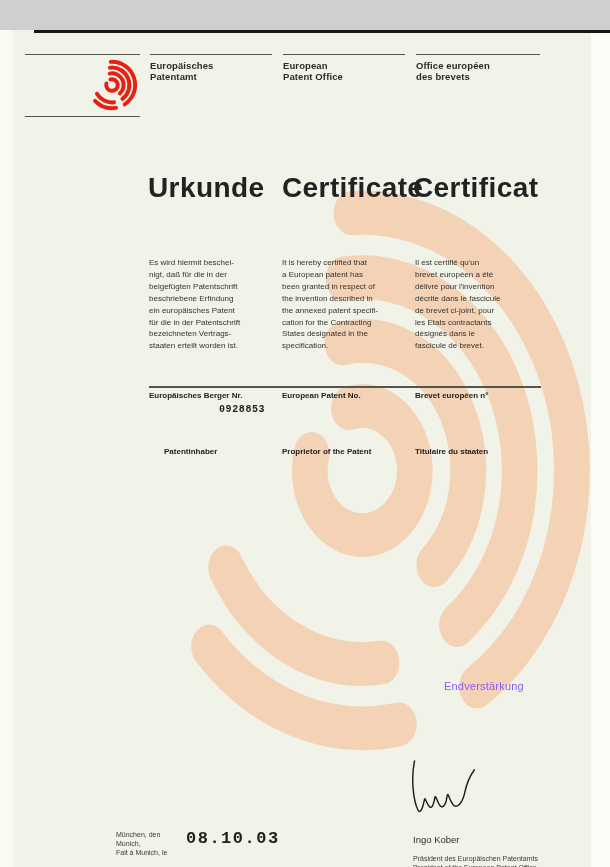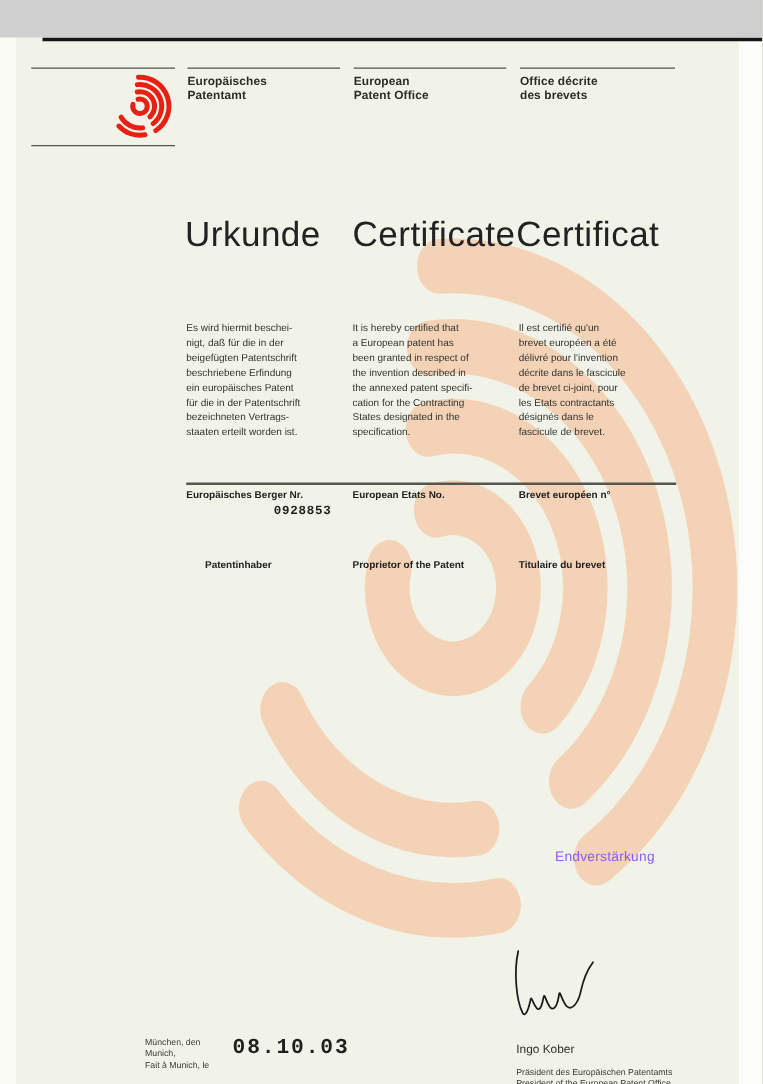--- a/index.html
+++ b/index.html
@@ -13,21 +13,21 @@
     margin-top:30px;
   }
   .abs{position:absolute;}
   .pre{white-space:pre-line;}
   .rule{position:absolute;height:1.4px;background:#55554f;}
   .topline{position:absolute;left:34px;top:0;width:576px;height:2.5px;background:#161616;}
   .edge-left{position:absolute;left:0;top:0;width:13px;height:867px;background:#f9faf4;}
   .edge-right{position:absolute;left:591px;top:0;width:19px;height:867px;background:#fcfcf9;}
   .edge-bottom{position:absolute;left:0;top:861px;width:610px;height:6px;background:#e9edde;}
   .org{font-size:9.5px;font-weight:bold;line-height:11px;letter-spacing:0.1px;}
-  .title-word{font-size:28px;font-weight:400;letter-spacing:0.4px;color:#222;}
+  .title-word{font-size:28px;font-weight:700;letter-spacing:0.4px;color:#222;}
   .body-par{font-size:8px;line-height:11.9px;color:#33332f;width:130px;}
   .sec-label{font-size:8px;font-weight:bold;color:#222;}
   .mono{font-family:"Liberation Mono", monospace;font-weight:700;color:#1f1f1d;}
   .patent-no{font-size:10px;letter-spacing:0.6px;text-align:center;}
   .address{font-size:12px;line-height:12.6px;}
   .red-title{font-size:11px;color:#8b5cf6;letter-spacing:0.2px;}
   .small{font-size:7px;line-height:8.8px;color:#3a3a36;}
   .sig-name{font-size:9.5px;color:#2e2e2a;}
   .sig-titles{font-size:7px;line-height:9.3px;color:#3a3a36;}
   .date{font-size:17px;letter-spacing:1.5px;}
@@ -73,21 +73,21 @@
         <path d="M45.8 79.7 A30 30 0 0 1 21.0 57.8"></path>
         <path d="M46.5 89.8 A40 40 0 0 1 14.7 68.8"></path>
       </g>
     </svg>
   </div>
 
   <div class="abs org pre" style="left:150px;top:30px;">Europäisches
 Patentamt</div>
   <div class="abs org pre" style="left:283px;top:30px;">European
 Patent Office</div>
-  <div class="abs org pre" style="left:416px;top:30px;">Office décrite
+  <div class="abs org pre" style="left:416px;top:30px;">Office européen
 des brevets</div>
 
   <div class="abs title-word" style="left:148px;top:142px;">Urkunde</div>
   <div class="abs title-word" style="left:282px;top:142px;">Certificate</div>
   <div class="abs body-par pre" style="left:149px;top:227px;">Es wird hiermit beschei-
 nigt, daß für die in der
 beigefügten Patentschrift
 beschriebene Erfindung
 ein europäisches Patent
 für die in der Patentschrift
@@ -107,27 +107,27 @@
 brevet européen a été
 délivré pour l'invention
 décrite dans le fascicule
 de brevet ci-joint, pour
 les Etats contractants
 désignés dans le
 fascicule de brevet.</div>
 
   <div class="rule" style="left:149px;top:356px;width:392px;height:1.6px;"></div>
   <div class="abs sec-label" style="left:149px;top:361px;">Europäisches Berger Nr.</div>
-  <div class="abs sec-label" style="left:282px;top:361px;">European Etats No.</div>
+  <div class="abs sec-label" style="left:282px;top:361px;">European Patent No.</div>
   <div class="abs sec-label" style="left:415px;top:361px;">Brevet européen n°</div>
   <div class="abs mono patent-no" style="left:219px;top:374px;">0928853</div>
 
   <div class="abs sec-label" style="left:149px;top:417px;padding-left:15px;">Patentinhaber</div>
   <div class="abs sec-label" style="left:282px;top:417px;">Proprietor of the Patent</div>
-  <div class="abs sec-label" style="left:415px;top:417px;">Titulaire du brevet</div>
+  <div class="abs sec-label" style="left:415px;top:417px;">Titulaire du staaten</div>
 
   <div class="abs red-title" style="left:444px;top:650px;">Endverstärkung</div>
 
   <div class="abs" style="left:404px;top:728px;width:88px;height:64px;">
     <svg viewBox="0 0 100 70" width="88" height="64">
       <path fill="none" stroke="#1b1b1b" stroke-width="1.6" stroke-linecap="round" d="M12 2 C 8 20, 10 46, 16 58 C 18 62, 21 57, 23 47 C 24 41, 25 50, 29 54 C 32 57, 34 50, 35 44 C 36 39, 37 48, 41 53 C 45 57, 48 50, 49 42 C 50 36, 51 46, 56 52 C 61 57, 67 48, 69 38 C 70.5 31, 74 20, 80 12"></path>
     </svg>
   </div>
   <div class="abs sig-name" style="left:413px;top:804px;">Ingo Kober</div>
   <div class="abs sig-titles pre" style="left:413px;top:824px;">Präsident des Europäischen Patentamts

